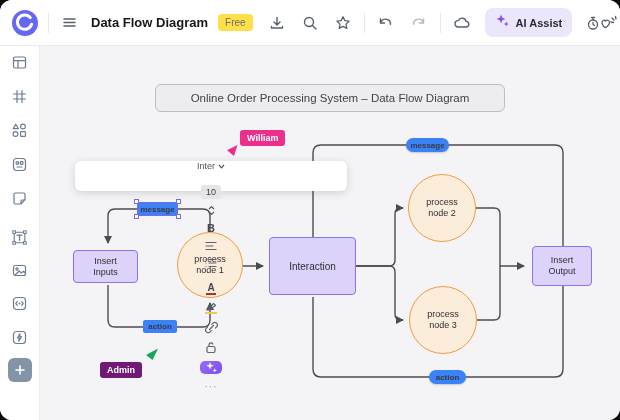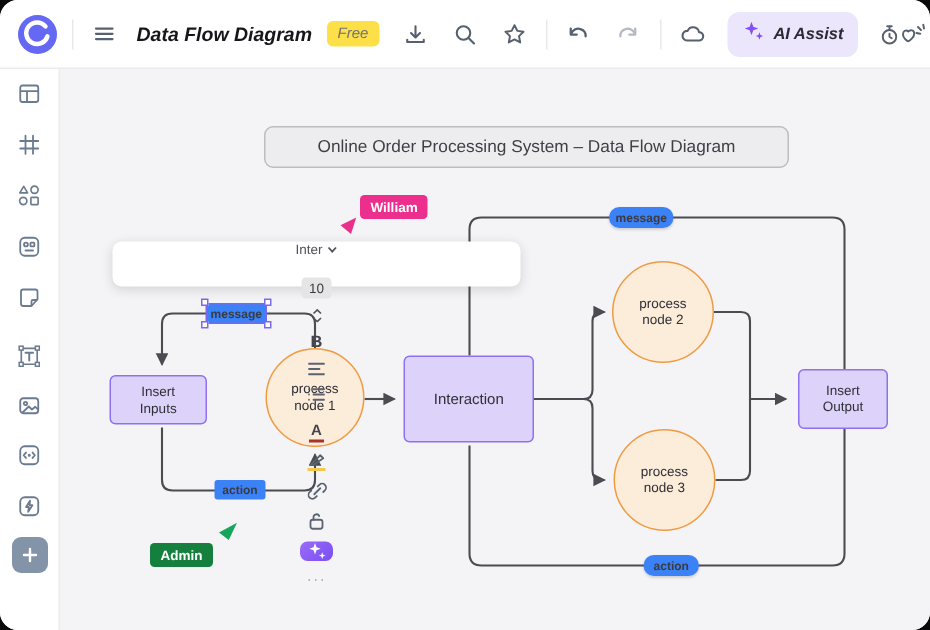--- a/index.html
+++ b/index.html
@@ -1,40 +1,40 @@
 <!DOCTYPE html>
 <html><head>
 <meta charset="utf-8">
 <style>
   * { margin:0; padding:0; box-sizing:border-box; }
   html,body { width:620px; height:420px; background:#0a0a0a; font-family:"Liberation Sans", sans-serif; }
   .window { position:relative; width:620px; height:420px; border-radius:12px; overflow:hidden; background:#fff; }
 
   
-  .header { position:absolute; top:0; left:0; right:0; height:46px; background:#fff; border-bottom:1px solid #ebebee; display:flex; align-items:center; padding:0 12px; z-index:40;font-style:italic; }
+  .header { position:absolute; top:0; left:0; right:0; height:46px; background:#fff; border-bottom:1px solid #ebebee; display:flex; align-items:center; padding:0 12px; z-index:40; }
   .logo { width:26px; height:26px; flex:0 0 auto; }
   .hdr-div { width:1px; height:20px; background:#e9e9ed; margin:0 10px; flex:0 0 auto; }
   .icon-btn { width:20px; height:20px; display:flex; align-items:center; justify-content:center; color:#57606e; flex:0 0 auto; cursor:pointer; }
   .icon-btn svg { display:block; }
   .doc-title { font-size:13px; font-weight:700; color:#17171b; margin:0 10px 0 12px; white-space:nowrap; }
   .badge { font-size:10px; color:#6f6f78; background:#fde047; border-radius:4px; padding:3px 7px; margin-right:14px; }
   .hdr-right { display:flex; align-items:center; margin-left:auto; gap:13px; }
   .ai-btn { display:flex; align-items:center; gap:6px; background:#ece6fc; border-radius:8px; padding:5px 10px; cursor:pointer; }
   .ai-btn .lbl { font-size:11px; font-weight:700; color:#2b2b33; white-space:nowrap; }
 
   
   .sidebar { position:absolute; left:0; top:46px; bottom:0; width:40px; background:#fff; border-right:1px solid #ebebee; z-index:30; display:flex; flex-direction:column; align-items:center; }
   .side-btn { width:24px; height:24px; display:flex; align-items:center; justify-content:center; color:#6b7a8f; cursor:pointer; }
   .side-btn.filled { background:#8494a8; border-radius:6px; color:#fff; }
 
   
   .canvas { position:absolute; left:40px; top:46px; right:0; bottom:0; background:#f4f4f6; overflow:hidden; }
   .connectors { position:absolute; left:0; top:0; z-index:1; }
 
-  .title-box { position:absolute; left:115px; top:38px; width:350px; height:28px; background:#ededf0; border:1px solid #bcbcc2; border-radius:6px; display:flex; align-items:center; justify-content:center; font-size:11.5px; color:#3f3f46; z-index:2;margin-left:21px; }
+  .title-box { position:absolute; left:115px; top:38px; width:350px; height:28px; background:#ededf0; border:1px solid #bcbcc2; border-radius:6px; display:flex; align-items:center; justify-content:center; font-size:11.5px; color:#3f3f46; z-index:2; }
 
   .node { position:absolute; display:flex; align-items:center; justify-content:center; text-align:center; font-size:9px; line-height:11px; color:#2f2f36; white-space:pre-line; z-index:3; }
   .node.purple { background:#ddd2f9; border:1.5px solid #8f70ee; border-radius:4px; }
   .node.circle { background:#fcecda; border:1.5px solid #f09b42; border-radius:50%; }
 
   .edge-label { position:absolute; background:#3b82f6; font-size:8px; font-weight:600; color:#3a3a40; display:flex; align-items:center; justify-content:center; z-index:4; border-radius:2px; }
   .edge-label.pill { border-radius:7px; box-shadow:0 1px 2px rgba(0,0,0,.18); }
   .edge-label.selected { border:1px solid #7b68ee; overflow:visible; }
   .handle { position:absolute; width:5px; height:5px; background:#fff; border:1px solid #7b68ee; z-index:5; }
 
@@ -313,16 +313,16 @@
     </div>
 
     <svg class="cursor-arrow" style="left:186px; top:98px;" width="13" height="13" viewBox="0 0 13 13">
         <path d="M11.5 1 L1 6.2 L8 12 Z" fill="#ec2e8c"></path>
       </svg>
     <div class="cursor-label" style="left:200px; top:84px; background:#ec2e8c;">William</div>
 
     <svg class="cursor-arrow" style="left:104px; top:301px;" width="15" height="14" viewBox="0 0 15 14">
         <path d="M14 1.5 L2 8 L8.5 13 Z" fill="#17a45b"></path>
       </svg>
-    <div class="cursor-label" style="left:60px; top:316px; background:#15803d;">Admin</div>
+    <div class="cursor-label" style="left:60px; top:316px; background:#701a75;">Admin</div>
 
   </div>
 </div>
 
 </body></html>

